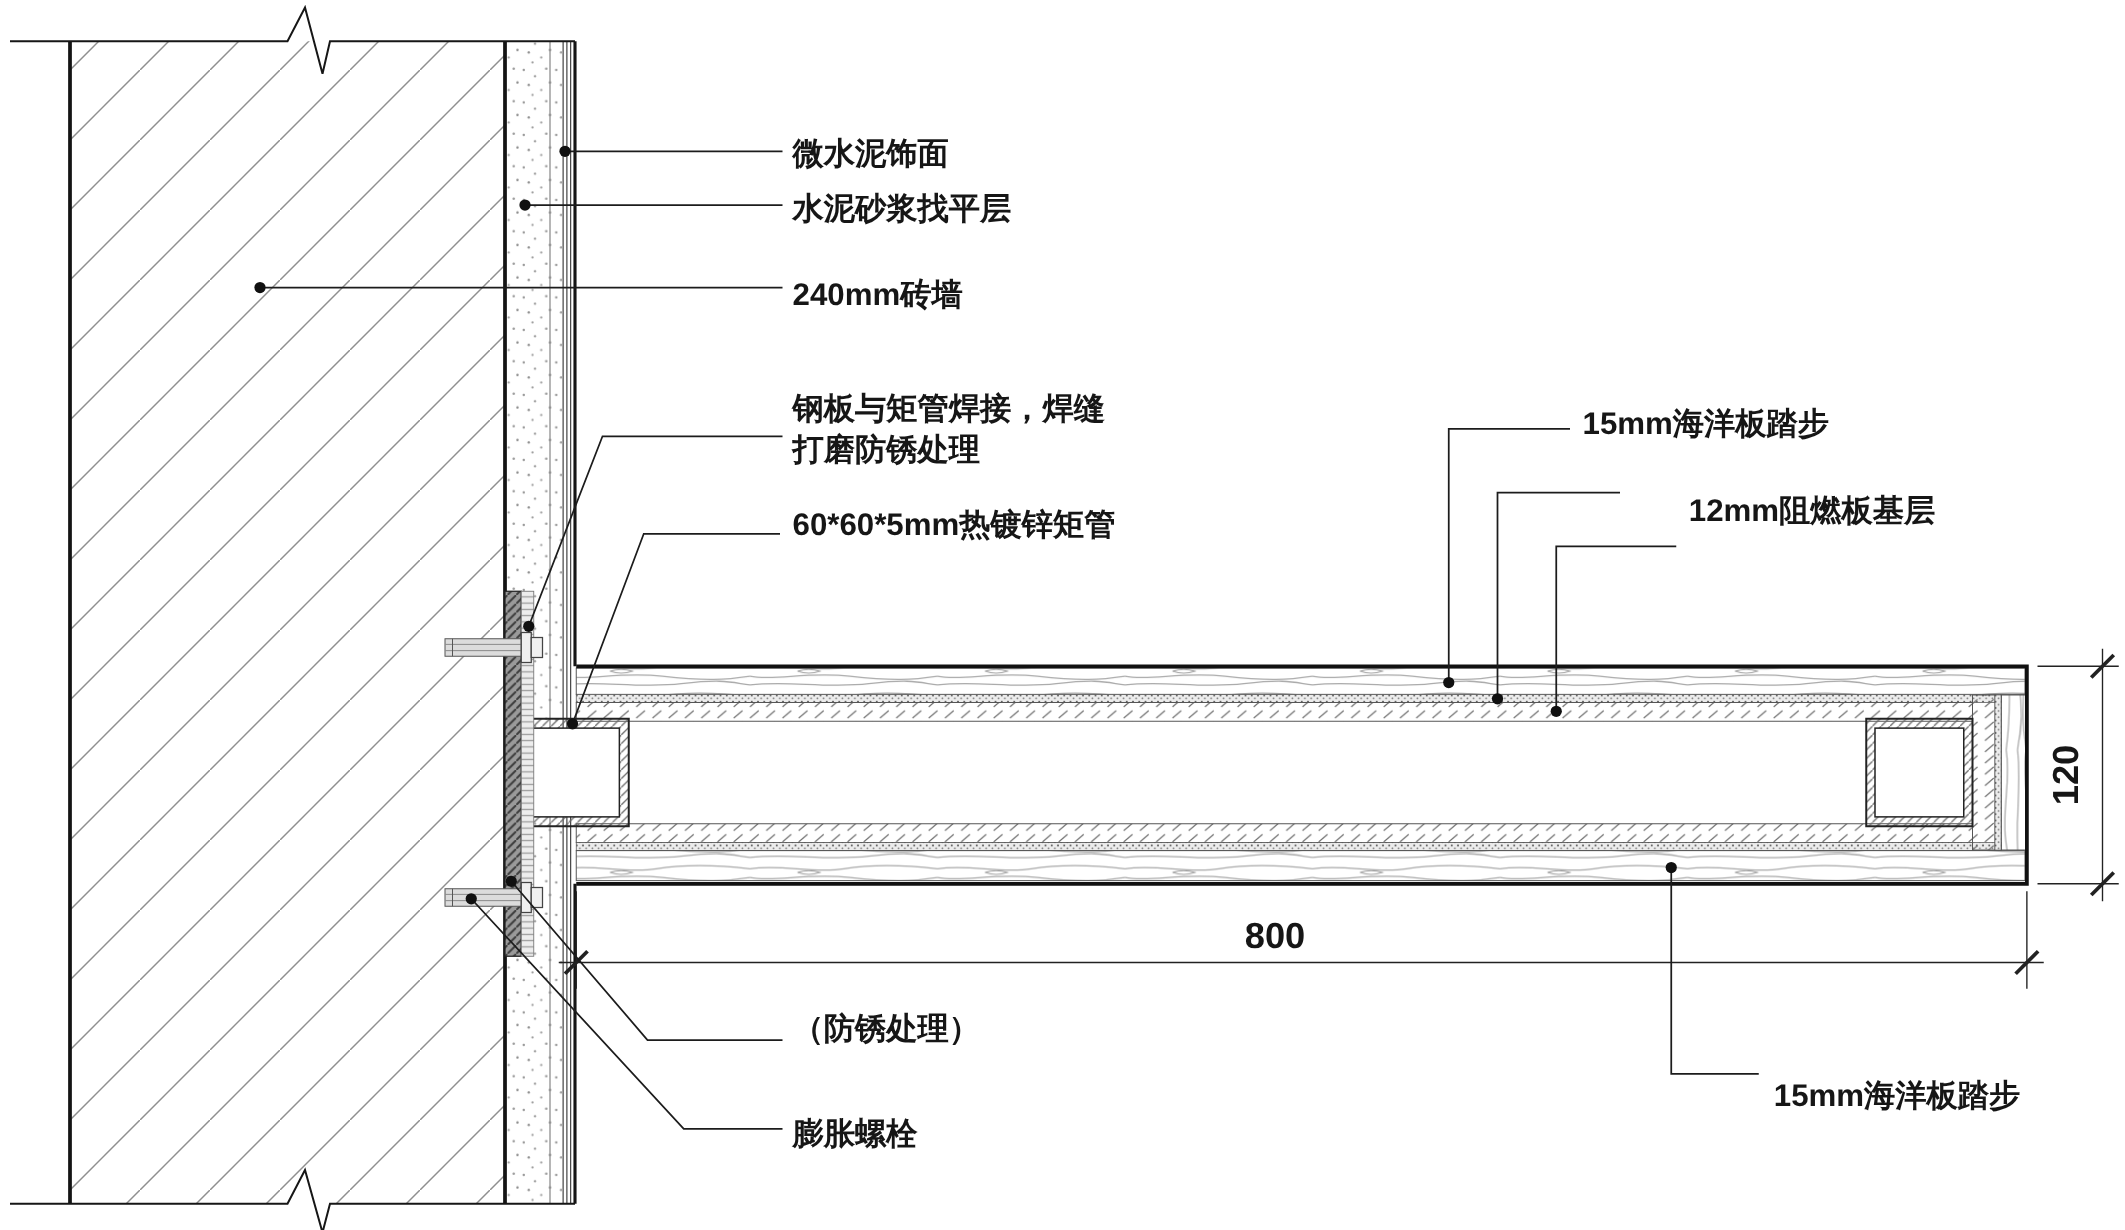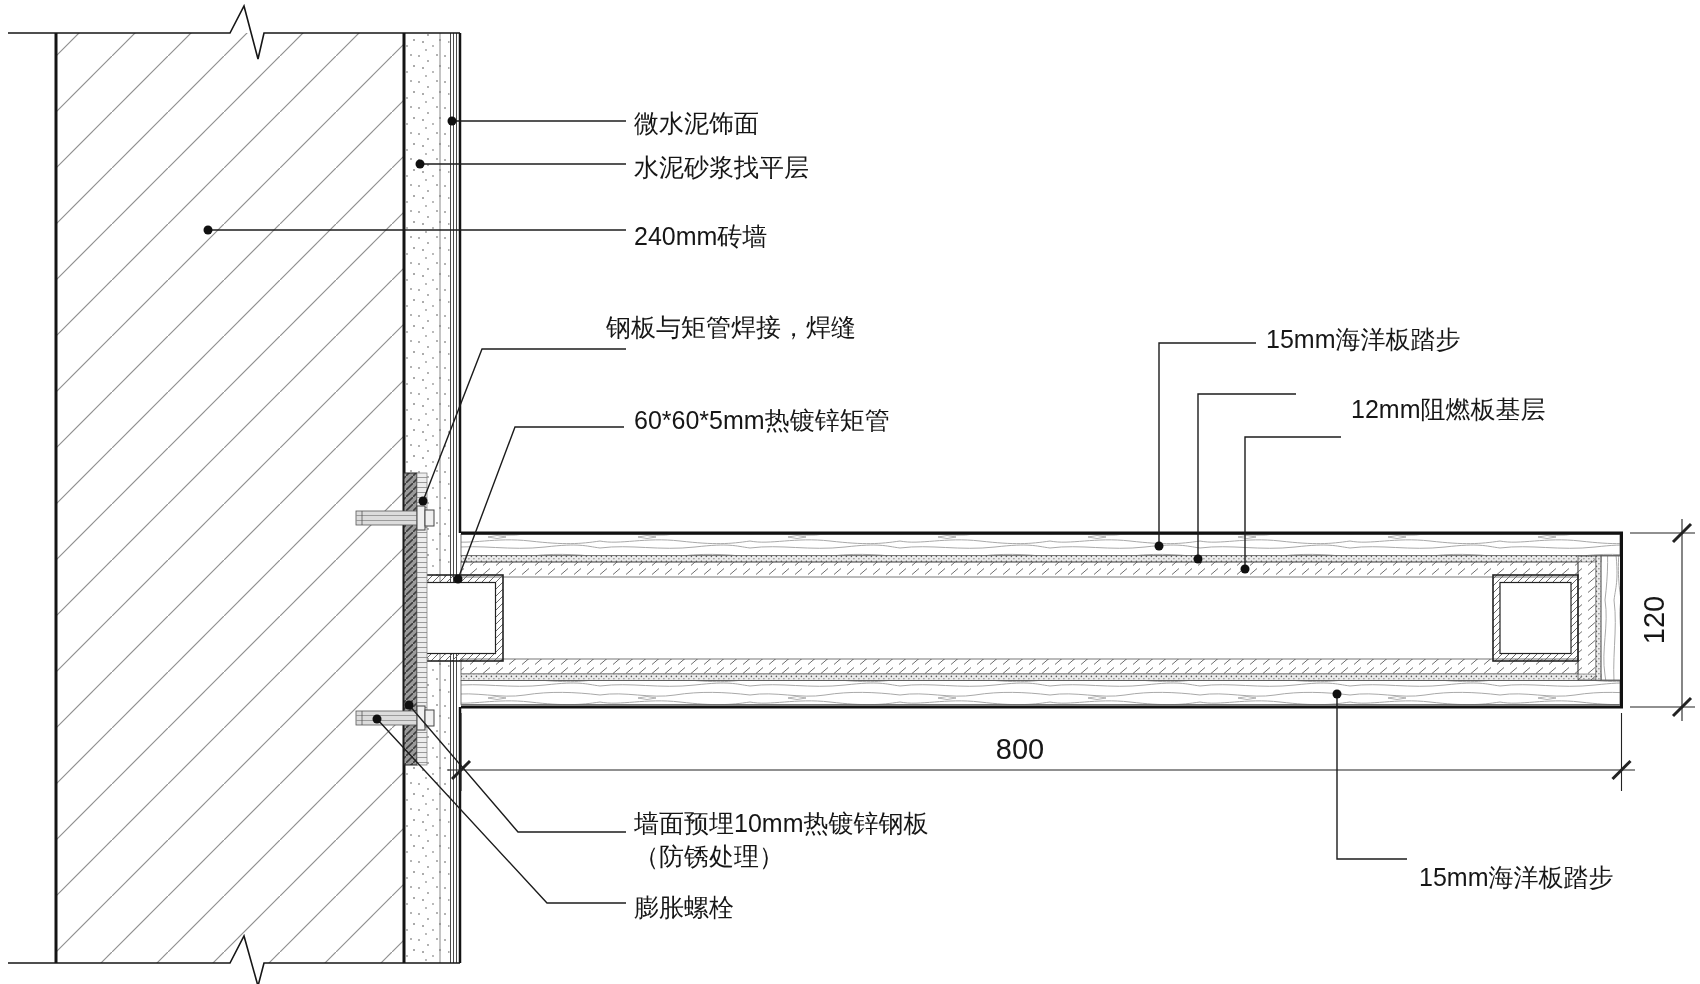--- a/index.html
+++ b/index.html
@@ -1,17 +1,17 @@
 <!DOCTYPE html>
 <html><head>
 <meta charset="utf-8">
 <style>
   html,body{margin:0;padding:0;background:#fff;}
   .stage{position:relative;width:1700px;height:984px;background:#fff;overflow:hidden;
-         font-family:"Liberation Sans",sans-serif;}
+         font-family:"Liberation Sans",sans-serif;font-weight:bold;}
   .stage svg{position:absolute;left:0;top:0;}
   .lbl{position:absolute;font-size:25px;line-height:33px;color:#161616;white-space:nowrap;}
   .dim{position:absolute;font-size:29px;color:#161616;white-space:nowrap;}
   .dim-rot{transform:translate(-50%,-50%) rotate(-90deg);}
   .dim-ctr{transform:translateX(-50%);}
 </style>
 </head>
 <body>
 
 <div class="stage">
@@ -171,30 +171,30 @@
     <circle cx="1198" cy="559" r="4.5"></circle>
     <circle cx="1245" cy="569" r="4.5"></circle>
     <circle cx="1337" cy="694" r="4.5"></circle>
   </g>
 </svg>
 
   <div class="lbl" style="left:634px;top:107px">微水泥饰面</div>
   <div class="lbl" style="left:634px;top:151px">水泥砂浆找平层</div>
   <div class="lbl" style="left:634px;top:220px">240mm砖墙</div>
 
-  <div class="lbl" style="left:606px;top:311px">
+  <div class="lbl" style="left:634px;top:311px">
     <div>钢板与矩管焊接，焊缝</div>
+    <div>打磨防锈处理</div>
   </div>
 
   <div class="lbl" style="left:634px;top:404px">
     <div>60*60*5mm热镀锌矩管</div>
   </div>
 
   <div class="lbl" style="left:634px;top:807px">
-    <div>墙面预埋10mm热镀锌钢板</div>
     <div>（防锈处理）</div>
   </div>
 
   <div class="lbl" style="left:634px;top:891px">膨胀螺栓</div>
 
   <div class="lbl" style="left:1266px;top:323px">15mm海洋板踏步</div>
   <div class="lbl" style="left:1351px;top:393px">12mm阻燃板基层</div>
   <div class="lbl" style="left:1419px;top:861px">15mm海洋板踏步</div>
 
   <div class="dim dim-ctr" style="left:1020px;top:733px">800</div>

